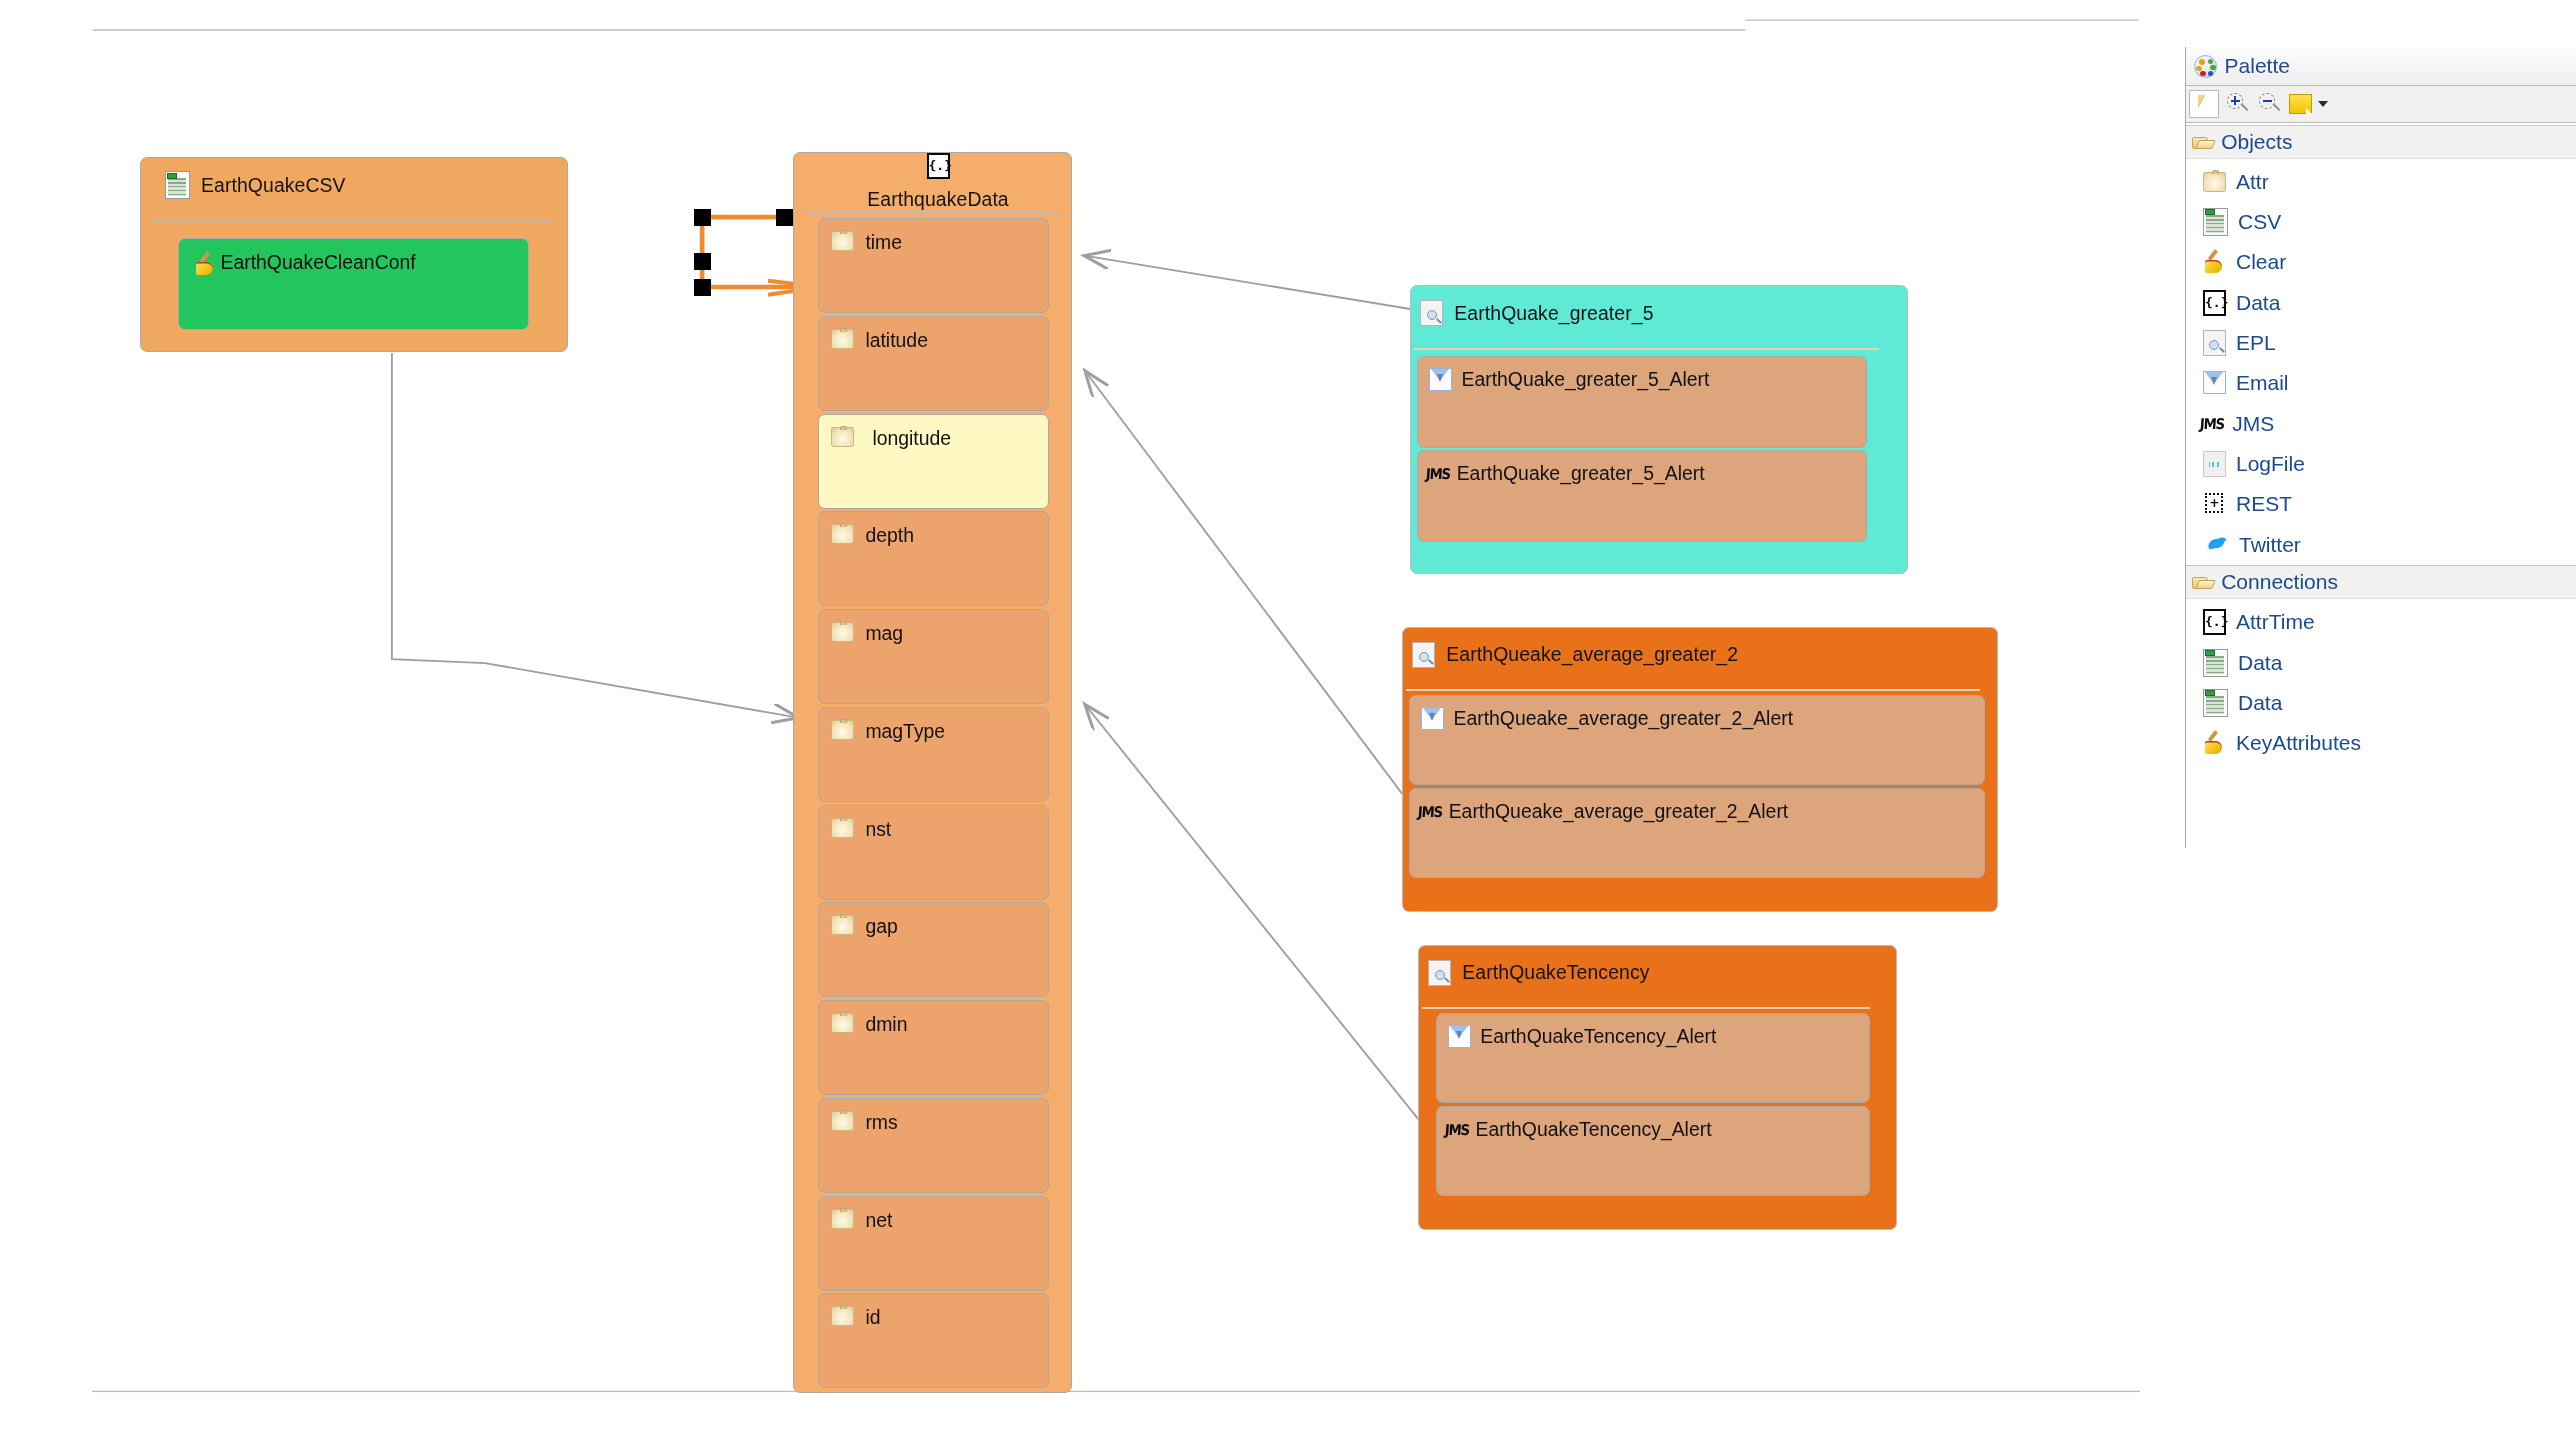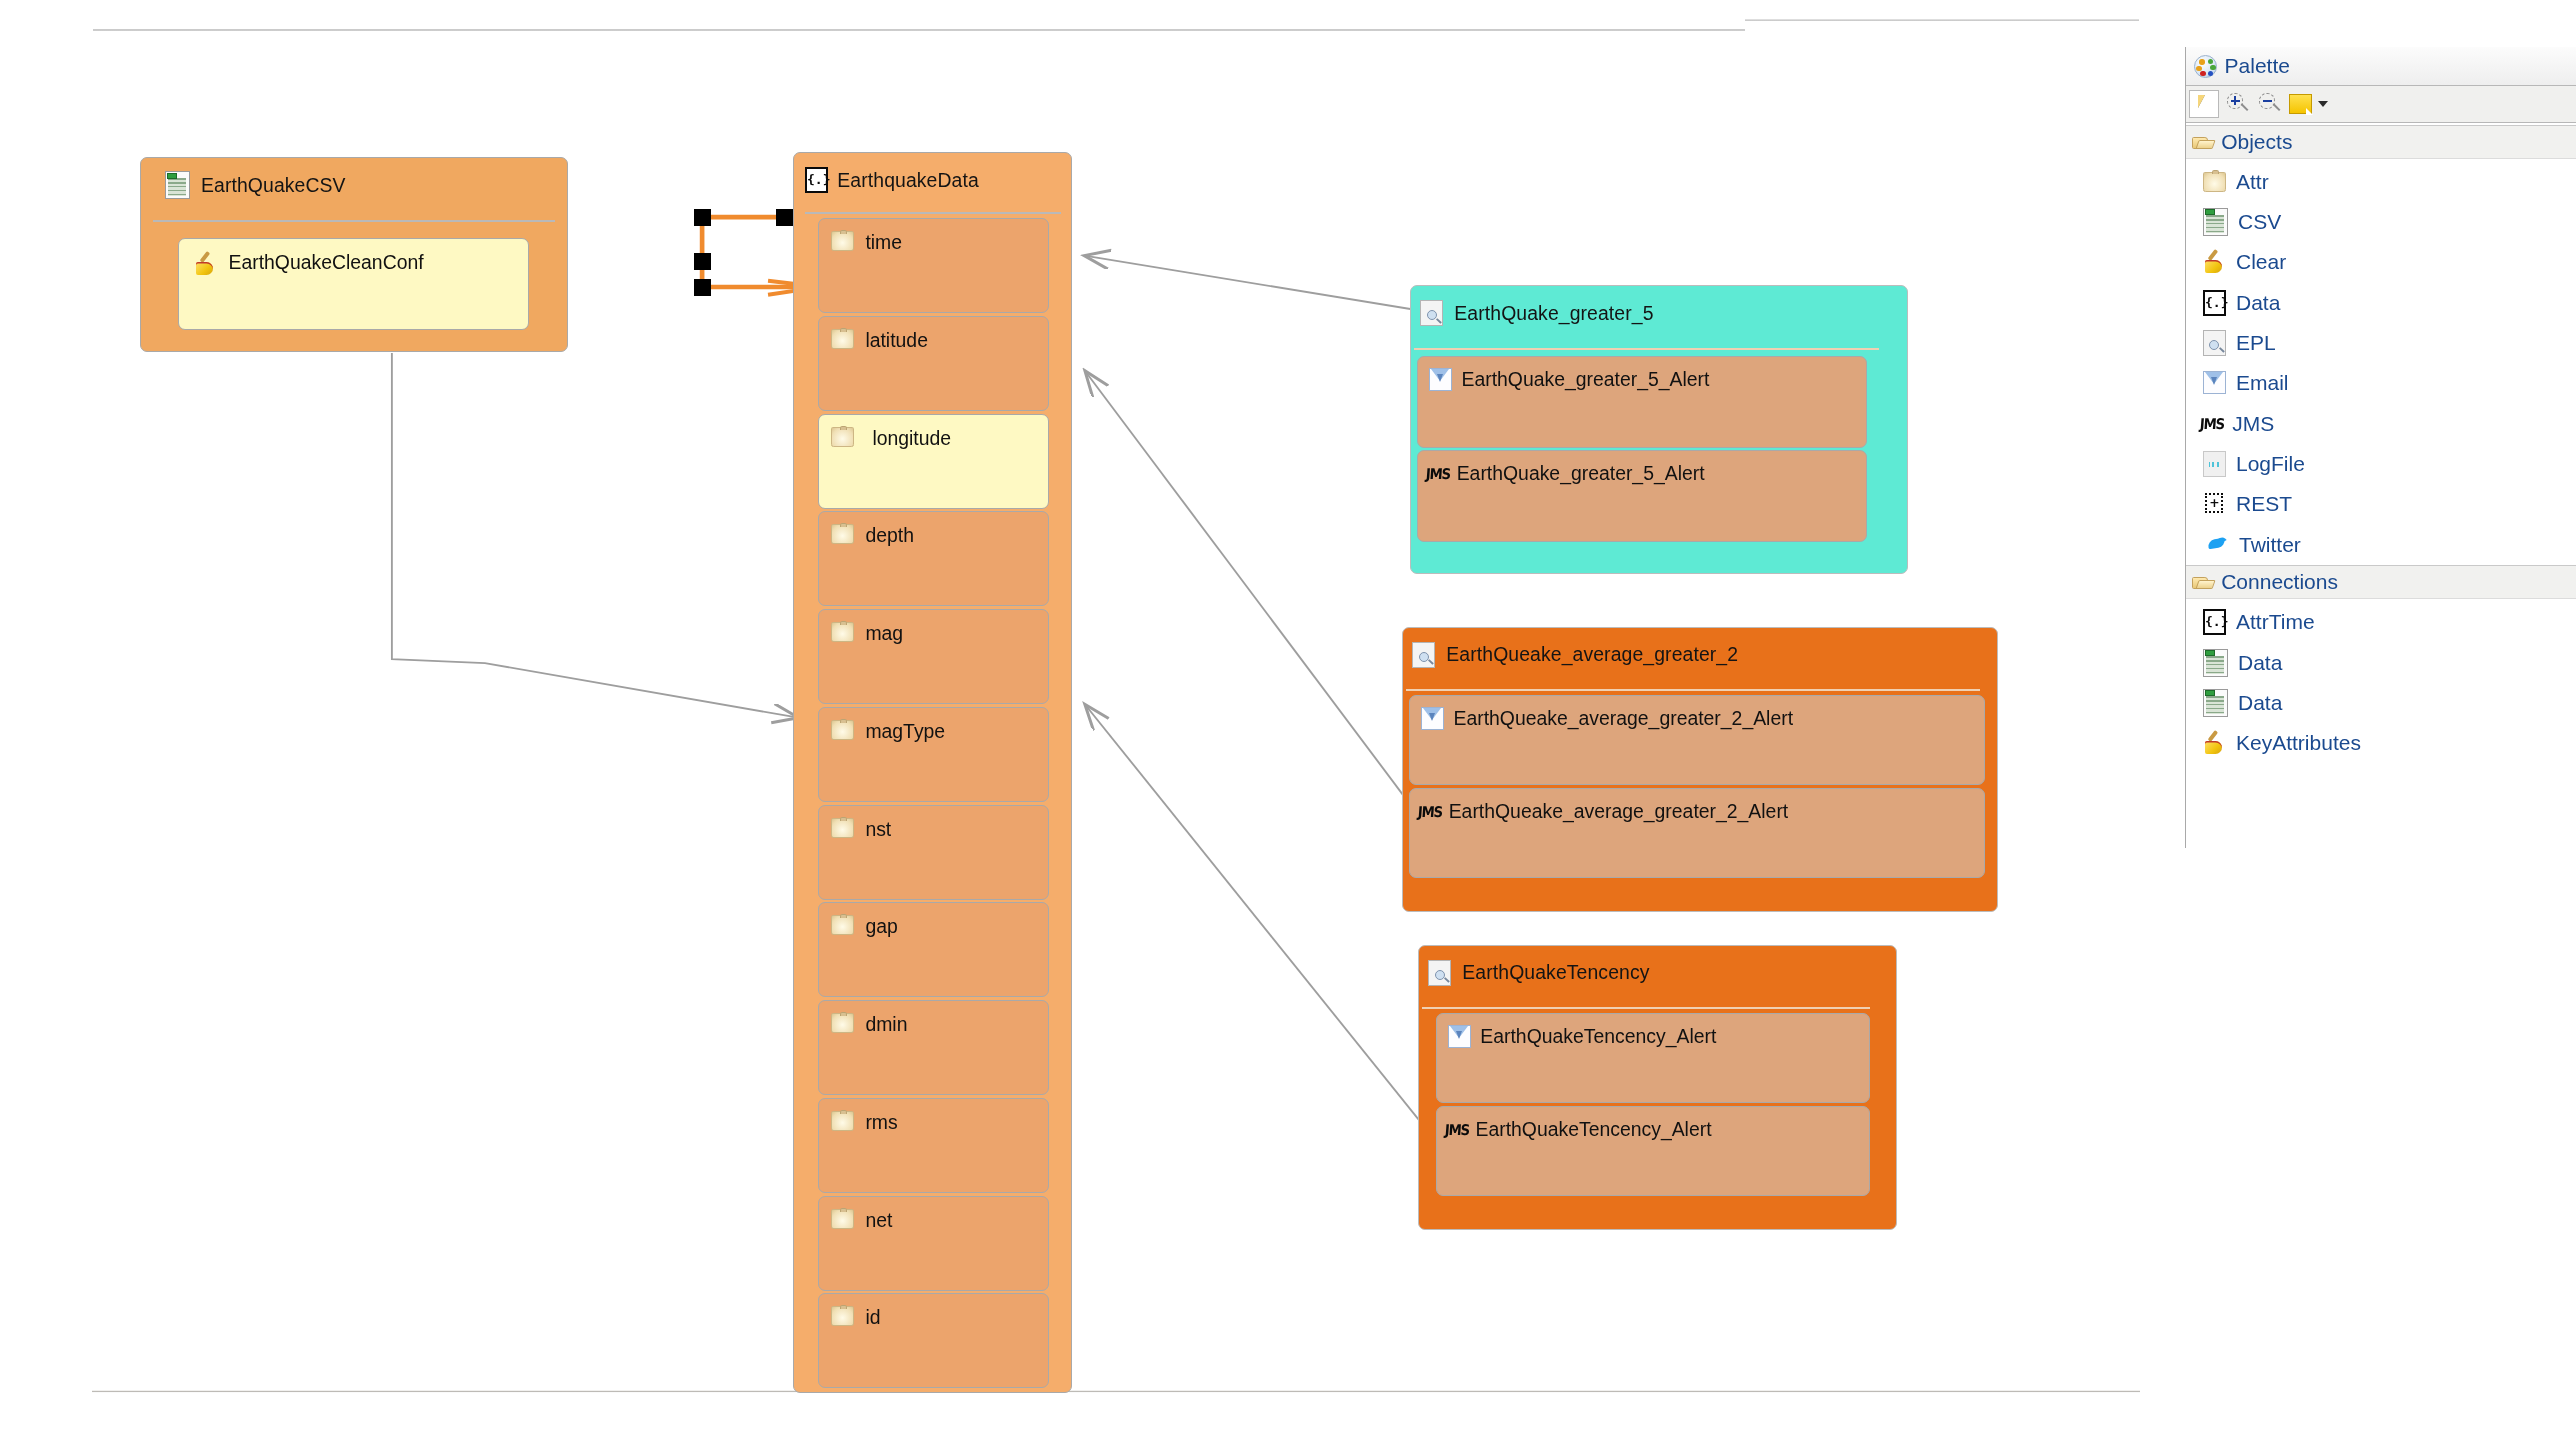--- a/index.html
+++ b/index.html
@@ -186,28 +186,28 @@
   <div class="handle" style="left:694px;top:253px;"></div>
   <div class="handle" style="left:694px;top:279px;"></div>
   <div class="handle wht" style="left:811px;top:278px;"></div>
 
   <div class="node" style="left:140px;top:157px;width:428px;height:195px;background:#f0a860;border:1.6px solid #a9a9a9;">
     <div class="node-hdr" style="left:0;top:0;height:54px;padding-left:24px;gap:11px;">
       <span class="ic ic-csv"></span>
       <span class="node-hdr-label">EarthQuakeCSV</span>
     </div>
     <div class="node-sep" style="left:12.4px;top:62px;width:402px;"></div>
-    <div class="child" style="left:37px;top:80px;width:351px;height:92px;background:#fef9c3;padding:12.4px 0 0 15.5px;gap:11px;">
+    <div class="child" style="left:37px;top:80px;width:351px;height:92px;background:#22c55e;padding:12.4px 0 0 15.5px;gap:3px;">
       <span class="ic ic-broom"></span>
       <span class="child-label">EarthQuakeCleanConf</span>
     </div>
   </div>
 
   <div class="node" style="left:793px;top:152px;width:279px;height:1241px;background:#f5ad6b;border:1.6px solid #a9a9a9;">
-    <div class="node-hdr" style="left:0;top:0;height:54px;padding-left:11px;gap:9.3px;">
+    <div class="node-hdr" style="left:0;top:0;height:54px;padding-left:11px;gap:9.3px;flex-direction:column;">
       <span class="ic ic-data"></span>
       <span class="node-hdr-label">EarthquakeData</span>
     </div>
     <div class="node-sep" style="left:11px;top:59px;width:256px;"></div>
 
     <div class="child" style="left:24px;top:65px;width:231px;height:95px;background:#eca46c;padding:12.4px 0 0 12.4px;gap:11px;">
       <span class="ic ic-attr"></span>
       <span class="child-label">time</span>
     </div>
     <div class="child" style="left:24px;top:163px;width:231px;height:95px;background:#eca46c;padding:12.4px 0 0 12.4px;gap:11px;">

